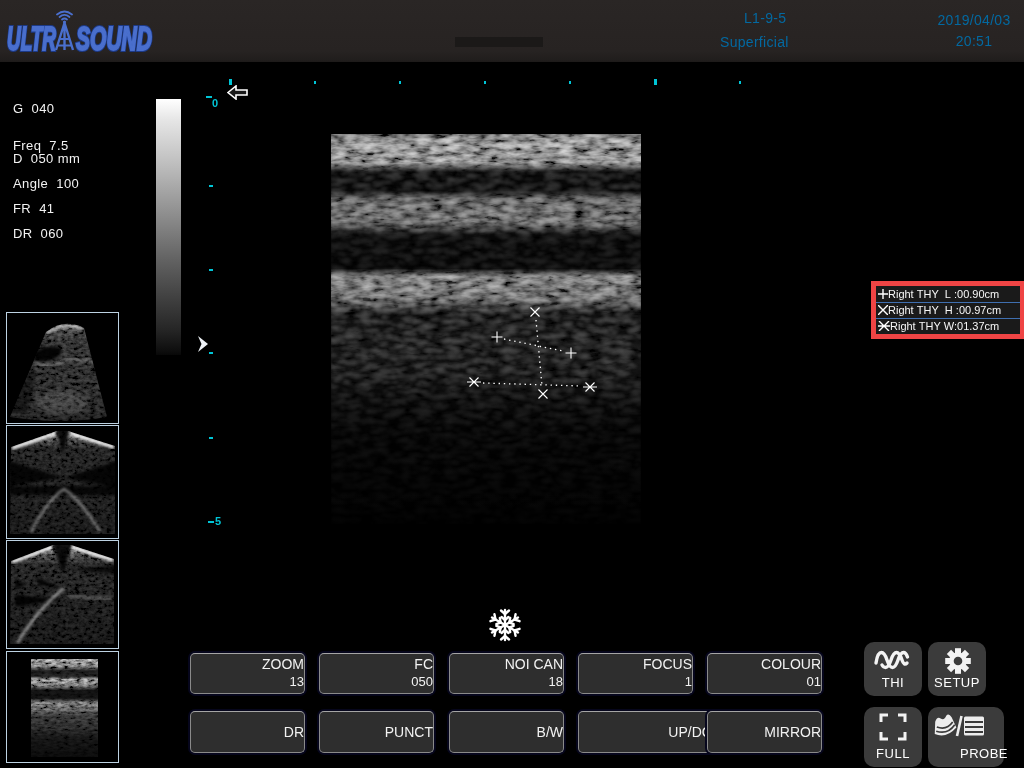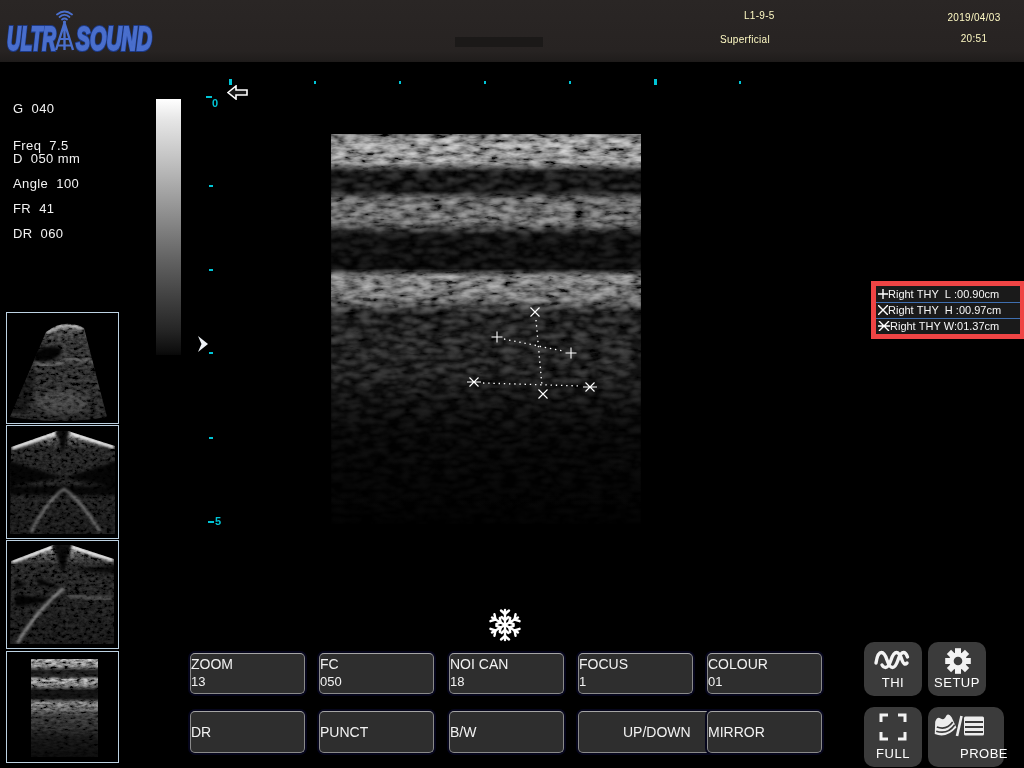--- a/index.html
+++ b/index.html
@@ -1,29 +1,29 @@
 <!DOCTYPE html>
 <html><head>
 <meta charset="utf-8">
 <style>
   html,body{margin:0;padding:0;}
   body{width:1024px;height:768px;background:#000;font-family:"Liberation Sans",sans-serif;position:relative;overflow:hidden;}
   .abs{position:absolute;}
   
   #header{left:0;top:0;width:1024px;height:62px;background:linear-gradient(180deg,#2a2625 0%,#272322 82%,#211e1d 96%,#1d1a19 100%);}
   #hdrbox{left:455px;top:37px;width:88px;height:10px;background:#1b1918;}
-  .htxt{color:#fef9c3;font-size:10px;letter-spacing:0.3px;}
+  .htxt{color:#0369a1;font-size:14px;letter-spacing:0.3px;}
   
   .info{color:#f2f2f2;font-size:13px;left:13px;letter-spacing:0.4px;}
   
   #graybar{left:156px;top:99px;width:25px;height:256px;background:linear-gradient(180deg,#ffffff 0%,#e6e6e6 8%,#bfbfbf 25%,#8e8e8e 45%,#646464 62%,#424242 77%,#262626 90%,#0f0f0f 98%,#080808 100%);}
   .cy{background:#00c5d6;}
   .cytxt{color:#00c5d6;font-size:11px;font-weight:bold;letter-spacing:0;}
   
-  .btn{background:#2e2e2e;border:1px solid #8a8a8a;border-top-color:#a5a5a5;border-radius:5px;box-shadow:0 0 0 2px #06061c;color:#f2f2f2;text-align:left;width:113px;}
+  .btn{background:#2e2e2e;border:1px solid #8a8a8a;border-top-color:#a5a5a5;border-radius:5px;box-shadow:0 0 0 2px #06061c;color:#f2f2f2;text-align:right;width:113px;}
   .btn .l1{font-size:14px;margin-top:2px;}
   .btn .l2{font-size:13px;margin-top:2px;}
   .btn2{height:40px;line-height:40px;font-size:14px;}
   .rbtn{width:58px;height:54px;background:#3b3b3b;border-radius:10px;color:#fff;text-align:center;}
   .rbtn .cap{position:absolute;bottom:6px;width:100%;font-size:13px;letter-spacing:0.5px;}
   
   .thumb{left:6px;width:111px;border:1px solid #bdd2e2;background:#000;}
   
   #measbox{left:871px;top:281px;width:144px;height:48px;border:5px solid #ef4444;background:#1a1a1a;}
   .mrow{height:16px;line-height:16px;color:#f7f7f7;font-size:11px;white-space:nowrap;padding-left:2px;}

